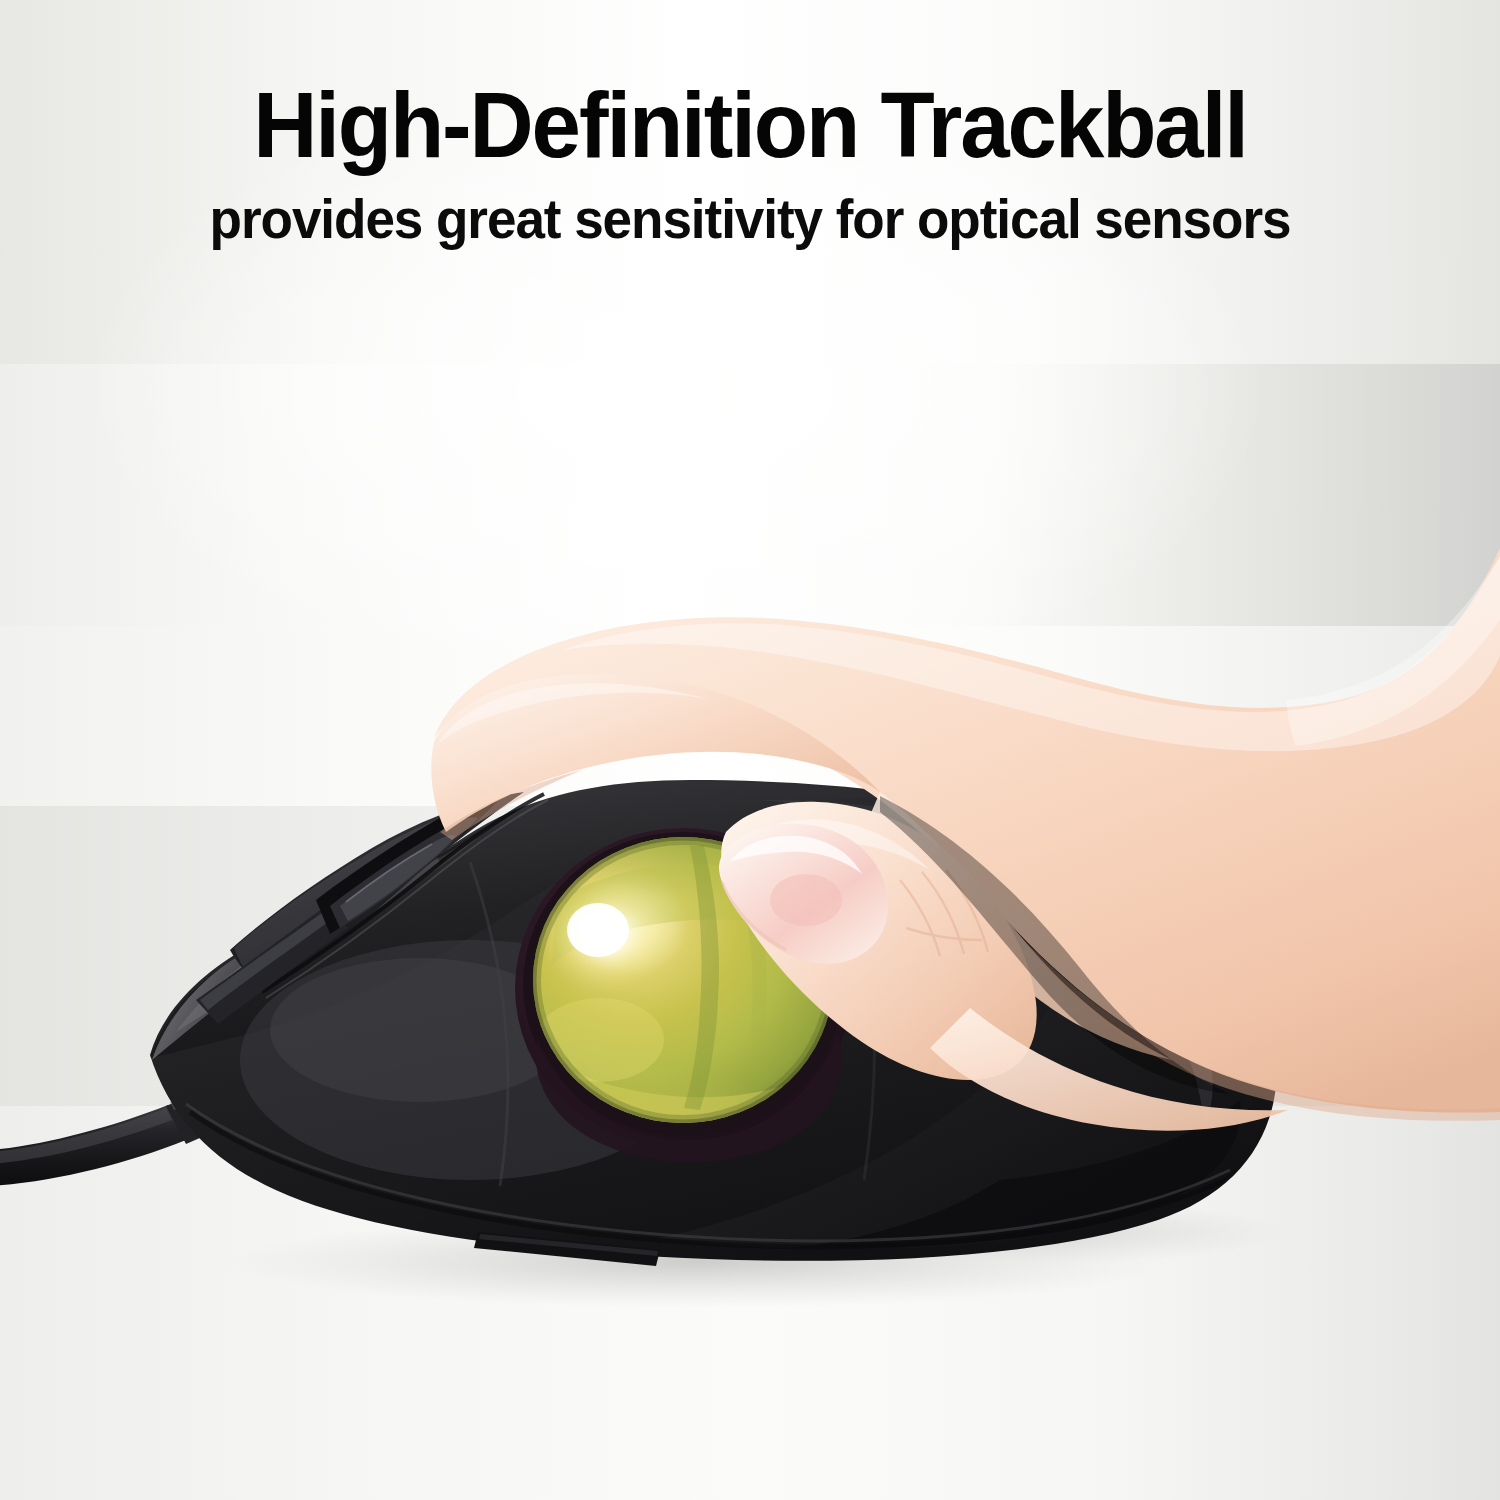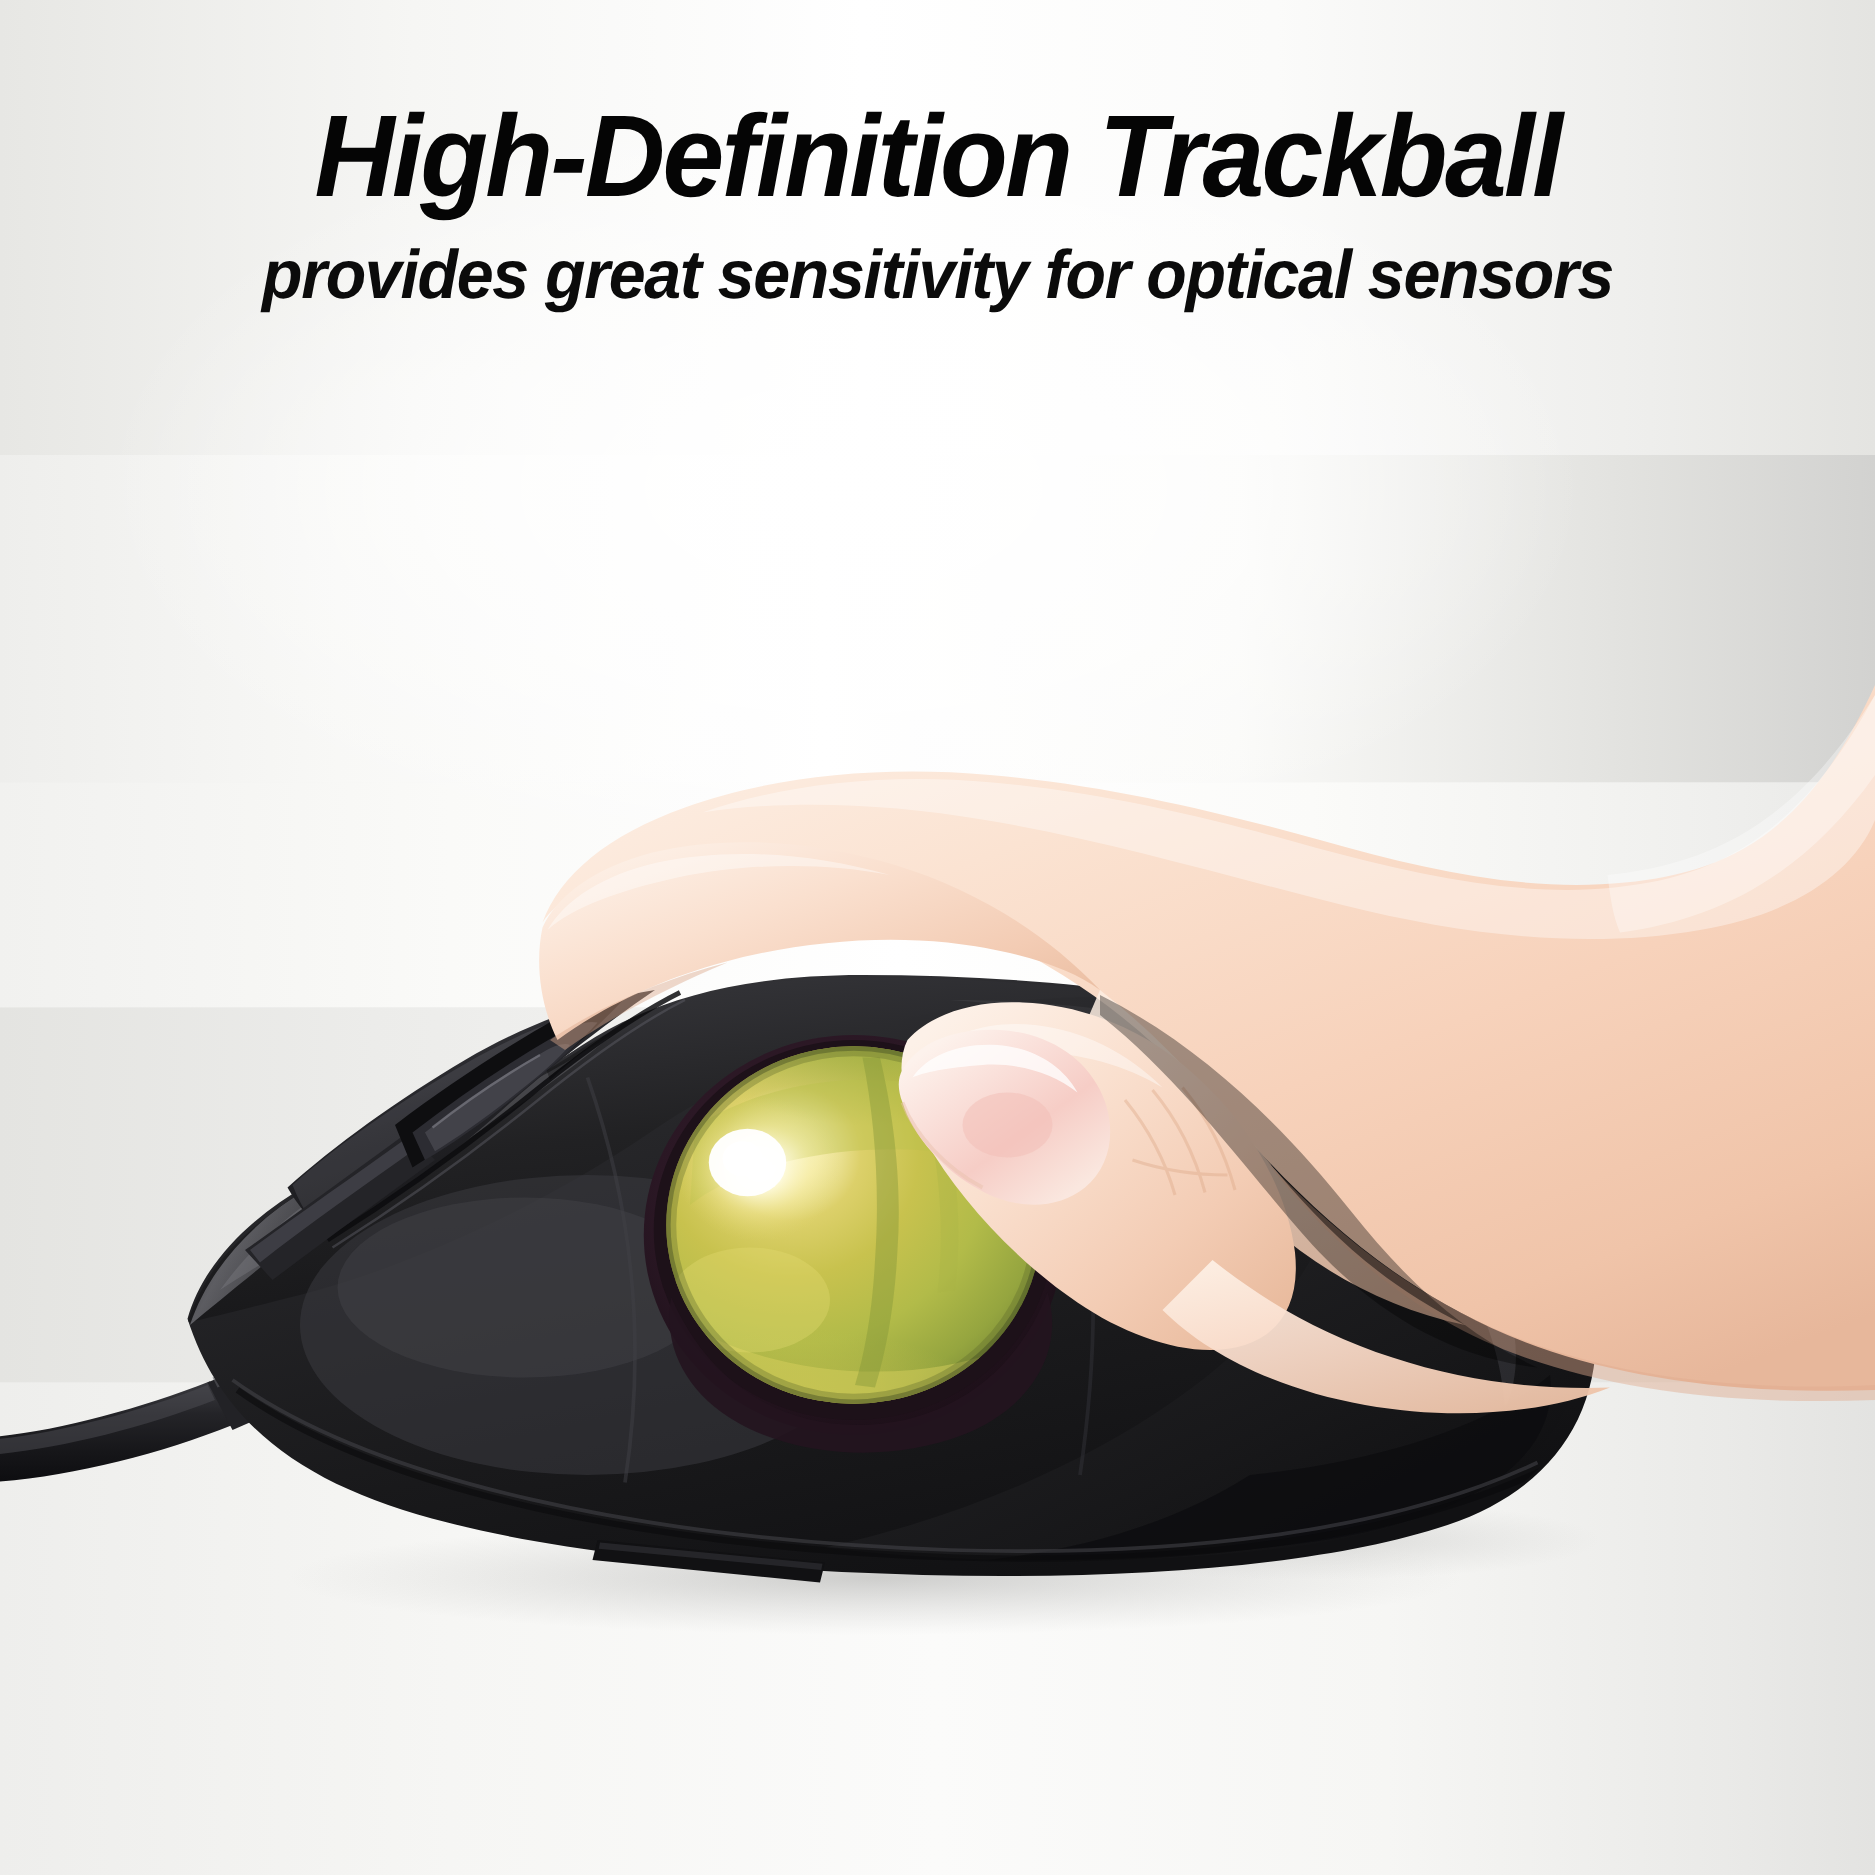--- a/index.html
+++ b/index.html
@@ -1,21 +1,21 @@
 <!DOCTYPE html>
 <html><head>
 <meta charset="utf-8">
 <style>
   html,body{margin:0;padding:0;}
   body{
     width:1500px;height:1500px;overflow:hidden;
     font-family:"Liberation Sans", sans-serif;
     background:#ffffff;
   }
-  #stage{position:relative;width:1500px;height:1500px;overflow:hidden;background:#f2f2f0;font-style:italic;}
+  #stage{position:relative;width:1500px;height:1500px;overflow:hidden;background:#f2f2f0;}
 
   
   .bg-base{position:absolute;inset:0;
     background:
       radial-gradient(ellipse 780px 420px at 46% 30%, #ffffff 0%, #fdfdfd 38%, #f4f4f2 72%, #ececeb 100%);
   }
   .band{position:absolute;left:0;width:1500px;}
   .band.b1{top:0;height:364px;
     background:linear-gradient(90deg,#e7e7e4 0%,#f6f6f4 22%,#ffffff 46%,#fbfbfa 68%,#eeeeec 88%,#e4e4e1 100%);}
   .band.b2{top:364px;height:262px;

